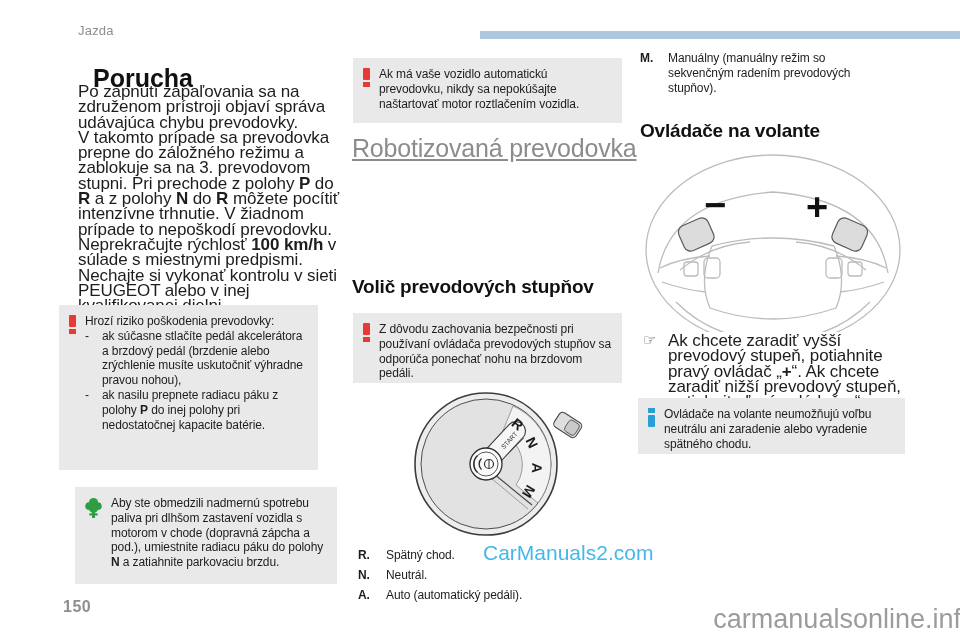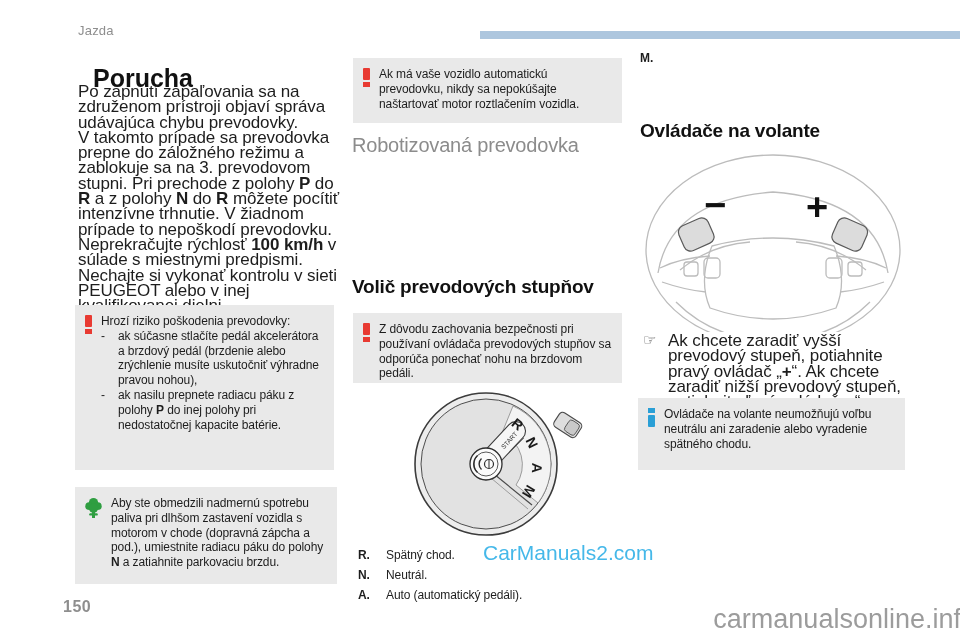--- a/index.html
+++ b/index.html
@@ -30,42 +30,42 @@
   .warn-icon::after{content:"";position:absolute;left:0;bottom:0;width:7px;height:5px;background:var(--red);}
   
   .info-icon{position:relative;width:7px;height:19px;flex:0 0 7px;margin-top:1px;}
   .info-icon::before{content:"";position:absolute;left:0;top:0;width:7px;height:5px;background:var(--blue);}
   .info-icon::after{content:"";position:absolute;left:0;bottom:0;width:7px;height:12px;background:var(--blue);border-radius:1px;}
   .tree-icon{flex:0 0 17px;margin-top:1px;}
   .hand-icon{font-size:15px;color:#4a4a4a;flex:0 0 16px;line-height:14px;}
   .dash-list{margin:0;padding:0;list-style:none;}
   .dash-list li{display:flex;gap:9px;margin-top:0;}
   .dash-list li .dash{flex:0 0 8px;}
-  h2.gray-heading{position:absolute;left:352px;top:134px;margin:0;font-size:20px;font-weight:normal;color:#8c8c8c;letter-spacing:-0.2px;}
+  h2.gray-heading{position:absolute;left:352px;top:134px;margin:0;font-size:25px;font-weight:normal;color:#8c8c8c;letter-spacing:-0.2px;text-decoration:underline;}
   h3.sub-heading{position:absolute;margin:0;font-size:19px;font-weight:bold;color:#111;letter-spacing:-0.2px;}
   .legend-row{position:absolute;display:flex;font-size:12px;line-height:15px;letter-spacing:-0.1px;}
   .legend-row .k{font-weight:bold;width:28px;flex:0 0 28px;}
   .wm-blue{position:absolute;left:483px;top:541px;font-size:21px;color:#45b8e9;letter-spacing:0px;}
   .wm-gray{position:absolute;right:16px;top:604px;font-size:27px;color:#9c9c9c;}
   .page-num{position:absolute;left:63px;top:598px;font-size:16px;font-weight:bold;color:#8e8e8e;letter-spacing:.5px;}
   svg{display:block;}
   b{font-weight:bold;}
 </style>
 </head>
 <body>
 
 <div class="page">
 
   <div class="hdr-label">Jazda</div>
   <div class="accent-bar"></div>
 
   <h1 class="title">Porucha</h1>
   <div class="left-body body-text">Po zapnutí zapaľovania sa na združenom prístroji objaví správa udávajúca chybu prevodovky.<br>V takomto prípade sa prevodovka prepne do záložného režimu a zablokuje sa na 3. prevodovom stupni. Pri prechode z polohy <b>P</b> do <b>R</b> a z polohy <b>N</b> do <b>R</b> môžete pocítiť intenzívne trhnutie. V žiadnom prípade to nepoškodí prevodovku.<br>Neprekračujte rýchlosť <b>100 km/h</b> v súlade s miestnymi predpismi.<br>Nechajte si vykonať kontrolu v sieti PEUGEOT alebo v inej kvalifikovanej dielni.</div>
 
-  <div class="box" style="left:75px;top:305px;width:259px;height:165px;">
+  <div class="box" style="left:59px;top:305px;width:259px;height:165px;">
     <span class="warn-icon"></span>
     <div class="btxt">
       <div>Hrozí riziko poškodenia prevodovky:</div>
       <ul class="dash-list">
         <li>
           <span class="dash">-</span>
           <span>ak súčasne stlačíte pedál akcelerátora a brzdový pedál (brzdenie alebo zrýchlenie musíte uskutočniť výhradne pravou nohou),</span>
         </li>
         <li>
           <span class="dash">-</span>
@@ -151,20 +151,21 @@
   </div>
   <div class="legend-row" style="left:358px;top:588px;width:260px;">
     <span class="k">A.</span>
     <span>Auto (automatický pedáli).</span>
   </div>
 
   <div class="wm-blue">CarManuals2.com</div>
 
   <div class="legend-row" style="left:640px;top:51px;width:250px;">
     <span class="k">M.</span>
+    <span style="width:218px;">Manuálny (manuálny režim so sekvenčným radením prevodových stupňov).</span>
   </div>
 
   <h3 class="sub-heading" style="left:640px;top:120px;">Ovládače na volante</h3>
 
   <svg style="position:absolute;left:640px;top:150px;" width="266" height="182" viewBox="0 0 266 182">
     <g fill="none" stroke="#bcbcbc" stroke-width="1.3">
 
       <ellipse cx="133" cy="100" rx="127" ry="95"></ellipse>
 
       <path d="M18 123 Q30 50 133 42 Q236 50 248 123"></path>
@@ -193,21 +194,21 @@
       <text x="64" y="68" font-size="38">−</text>
       <text x="166" y="70" font-size="38">+</text>
     </g>
   </svg>
 
   <div style="position:absolute;left:643px;top:333px;width:262px;display:flex;gap:9px;">
     <span class="hand-icon">☞</span>
     <span class="body-text" style="width:238px;">Ak chcete zaradiť vyšší prevodový stupeň, potiahnite pravý ovládač „<b>+</b>“. Ak chcete zaradiť nižší prevodový stupeň, potiahnite ľavý ovládač „<b>-</b>“.</span>
   </div>
 
-  <div class="box" style="left:638px;top:398px;width:267px;height:72px;">
+  <div class="box" style="left:638px;top:398px;width:267px;height:56px;">
     <span class="info-icon"></span>
     <div class="btxt">Ovládače na volante neumožňujú voľbu neutrálu ani zaradenie alebo vyradenie spätného chodu.</div>
   </div>
 
   <div class="page-num">150</div>
   <div class="wm-gray">carmanualsonline.info</div>
 
 </div>
 
 </body></html>

